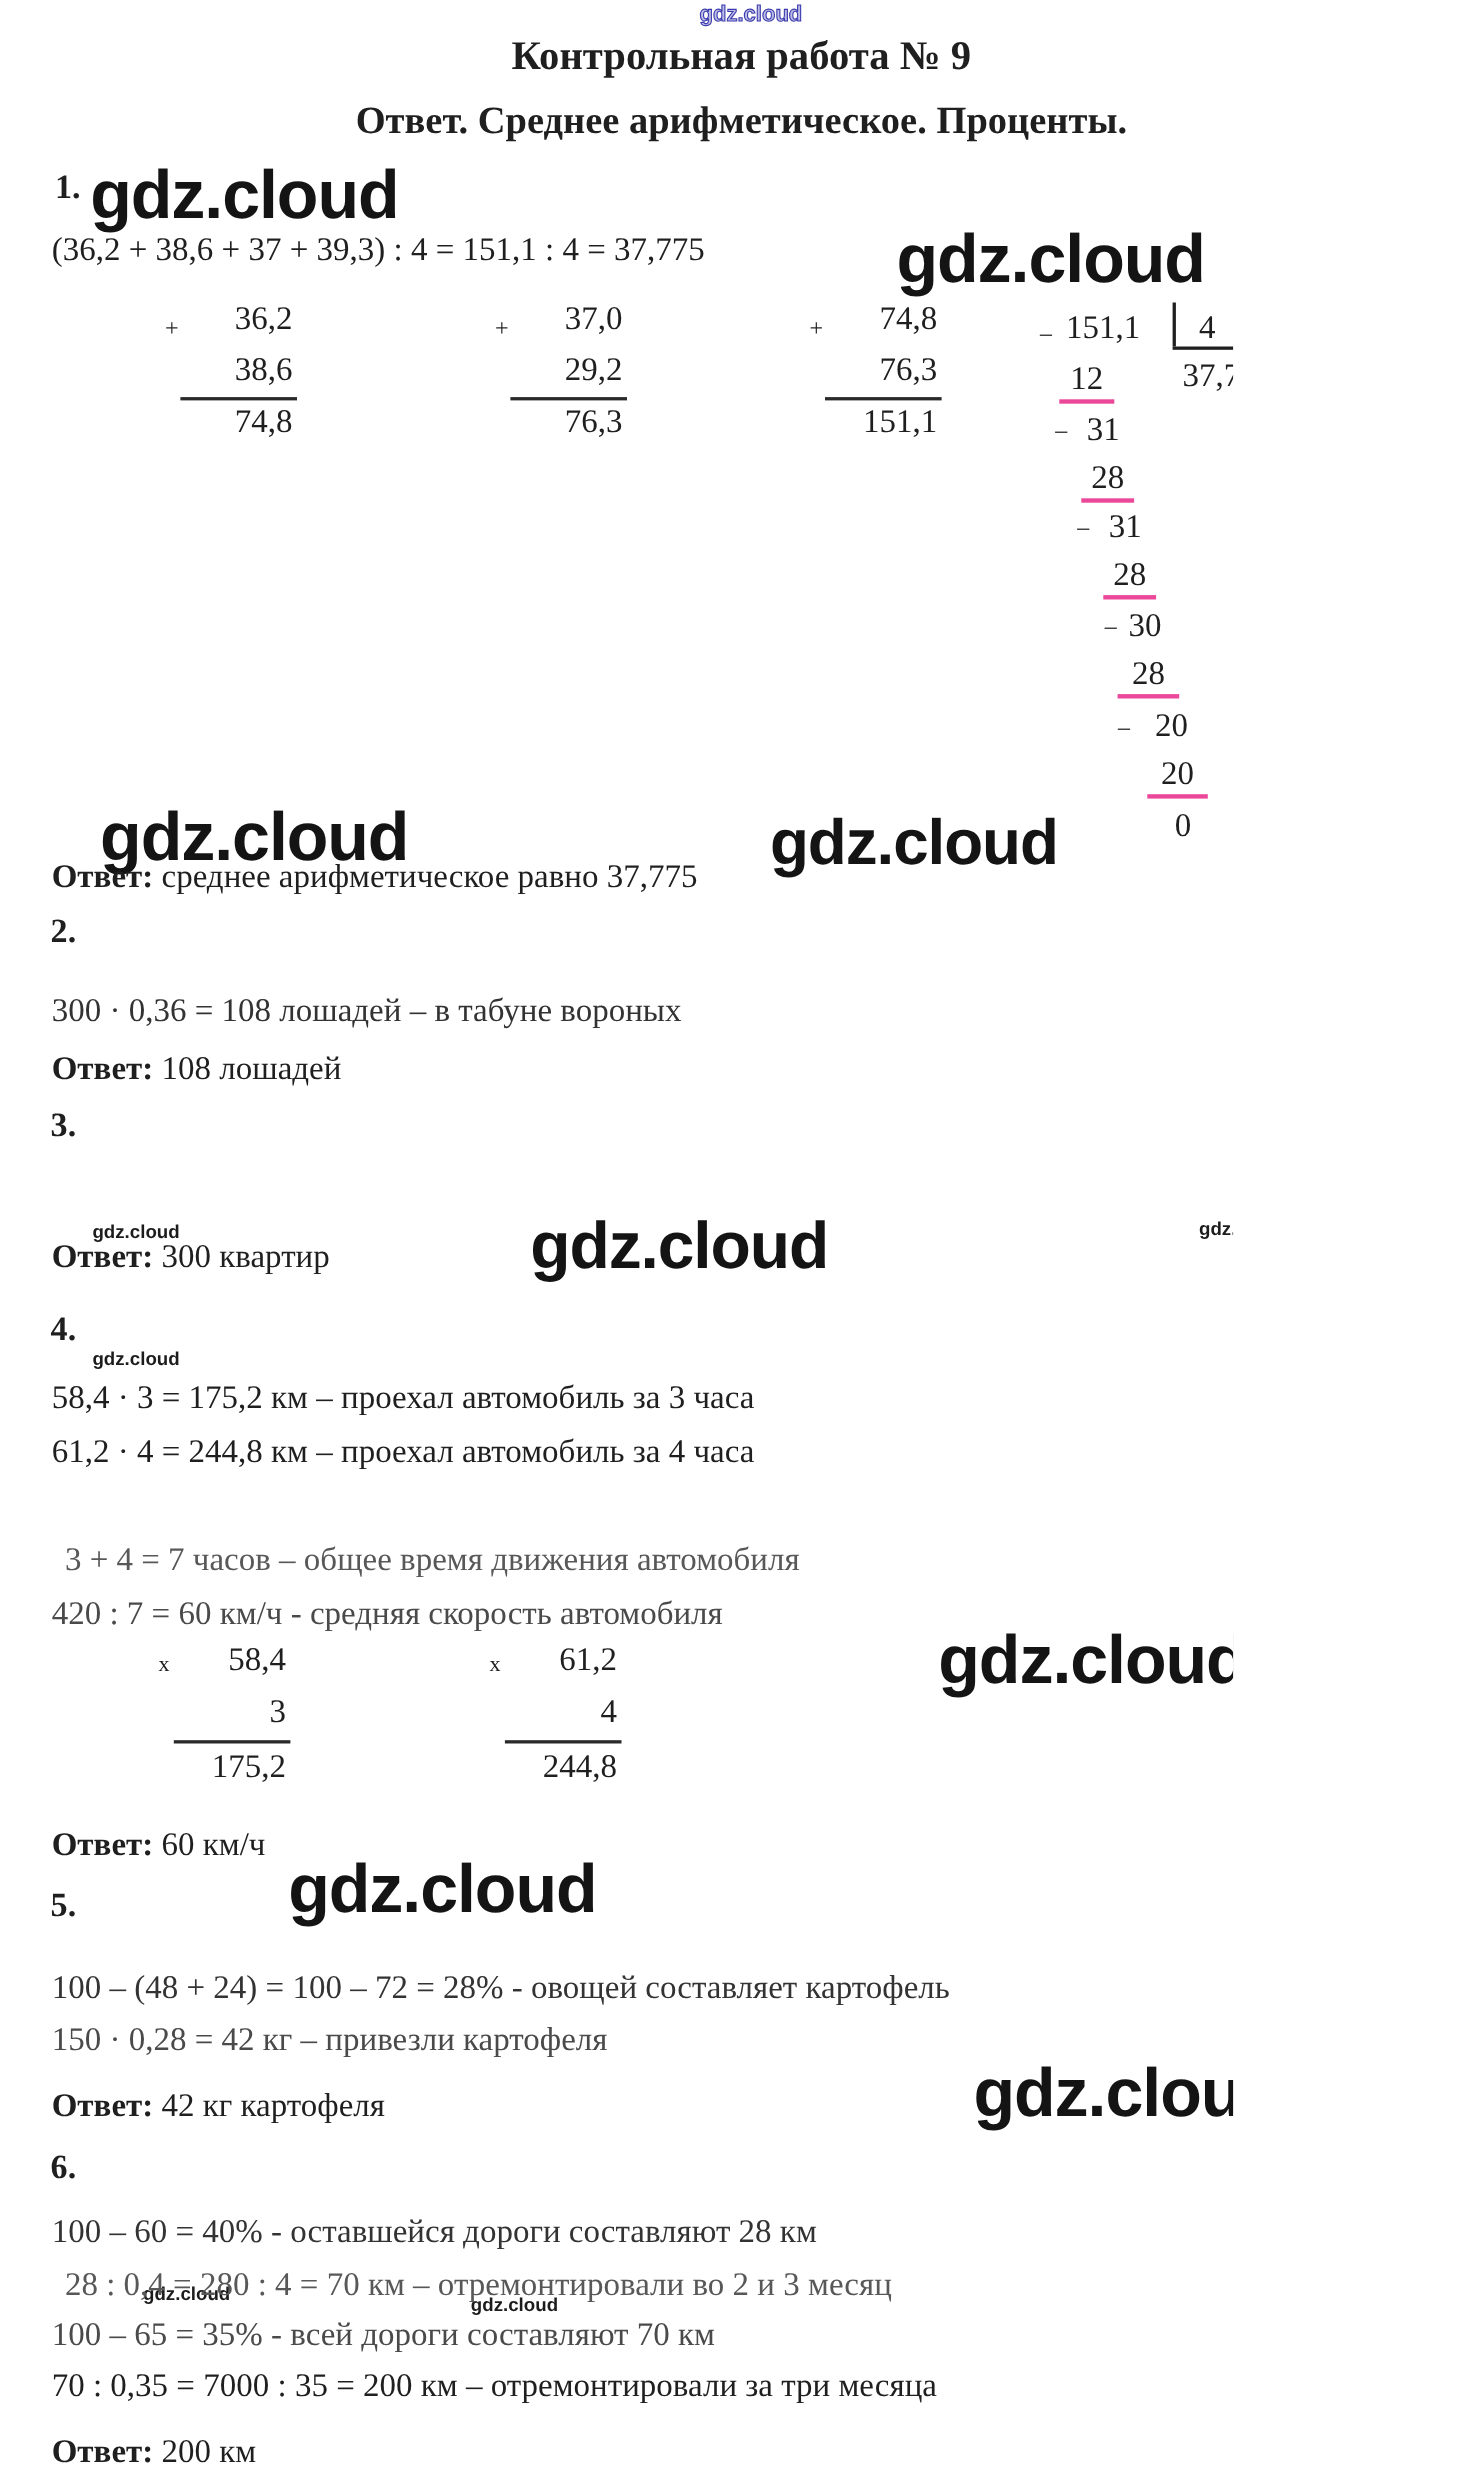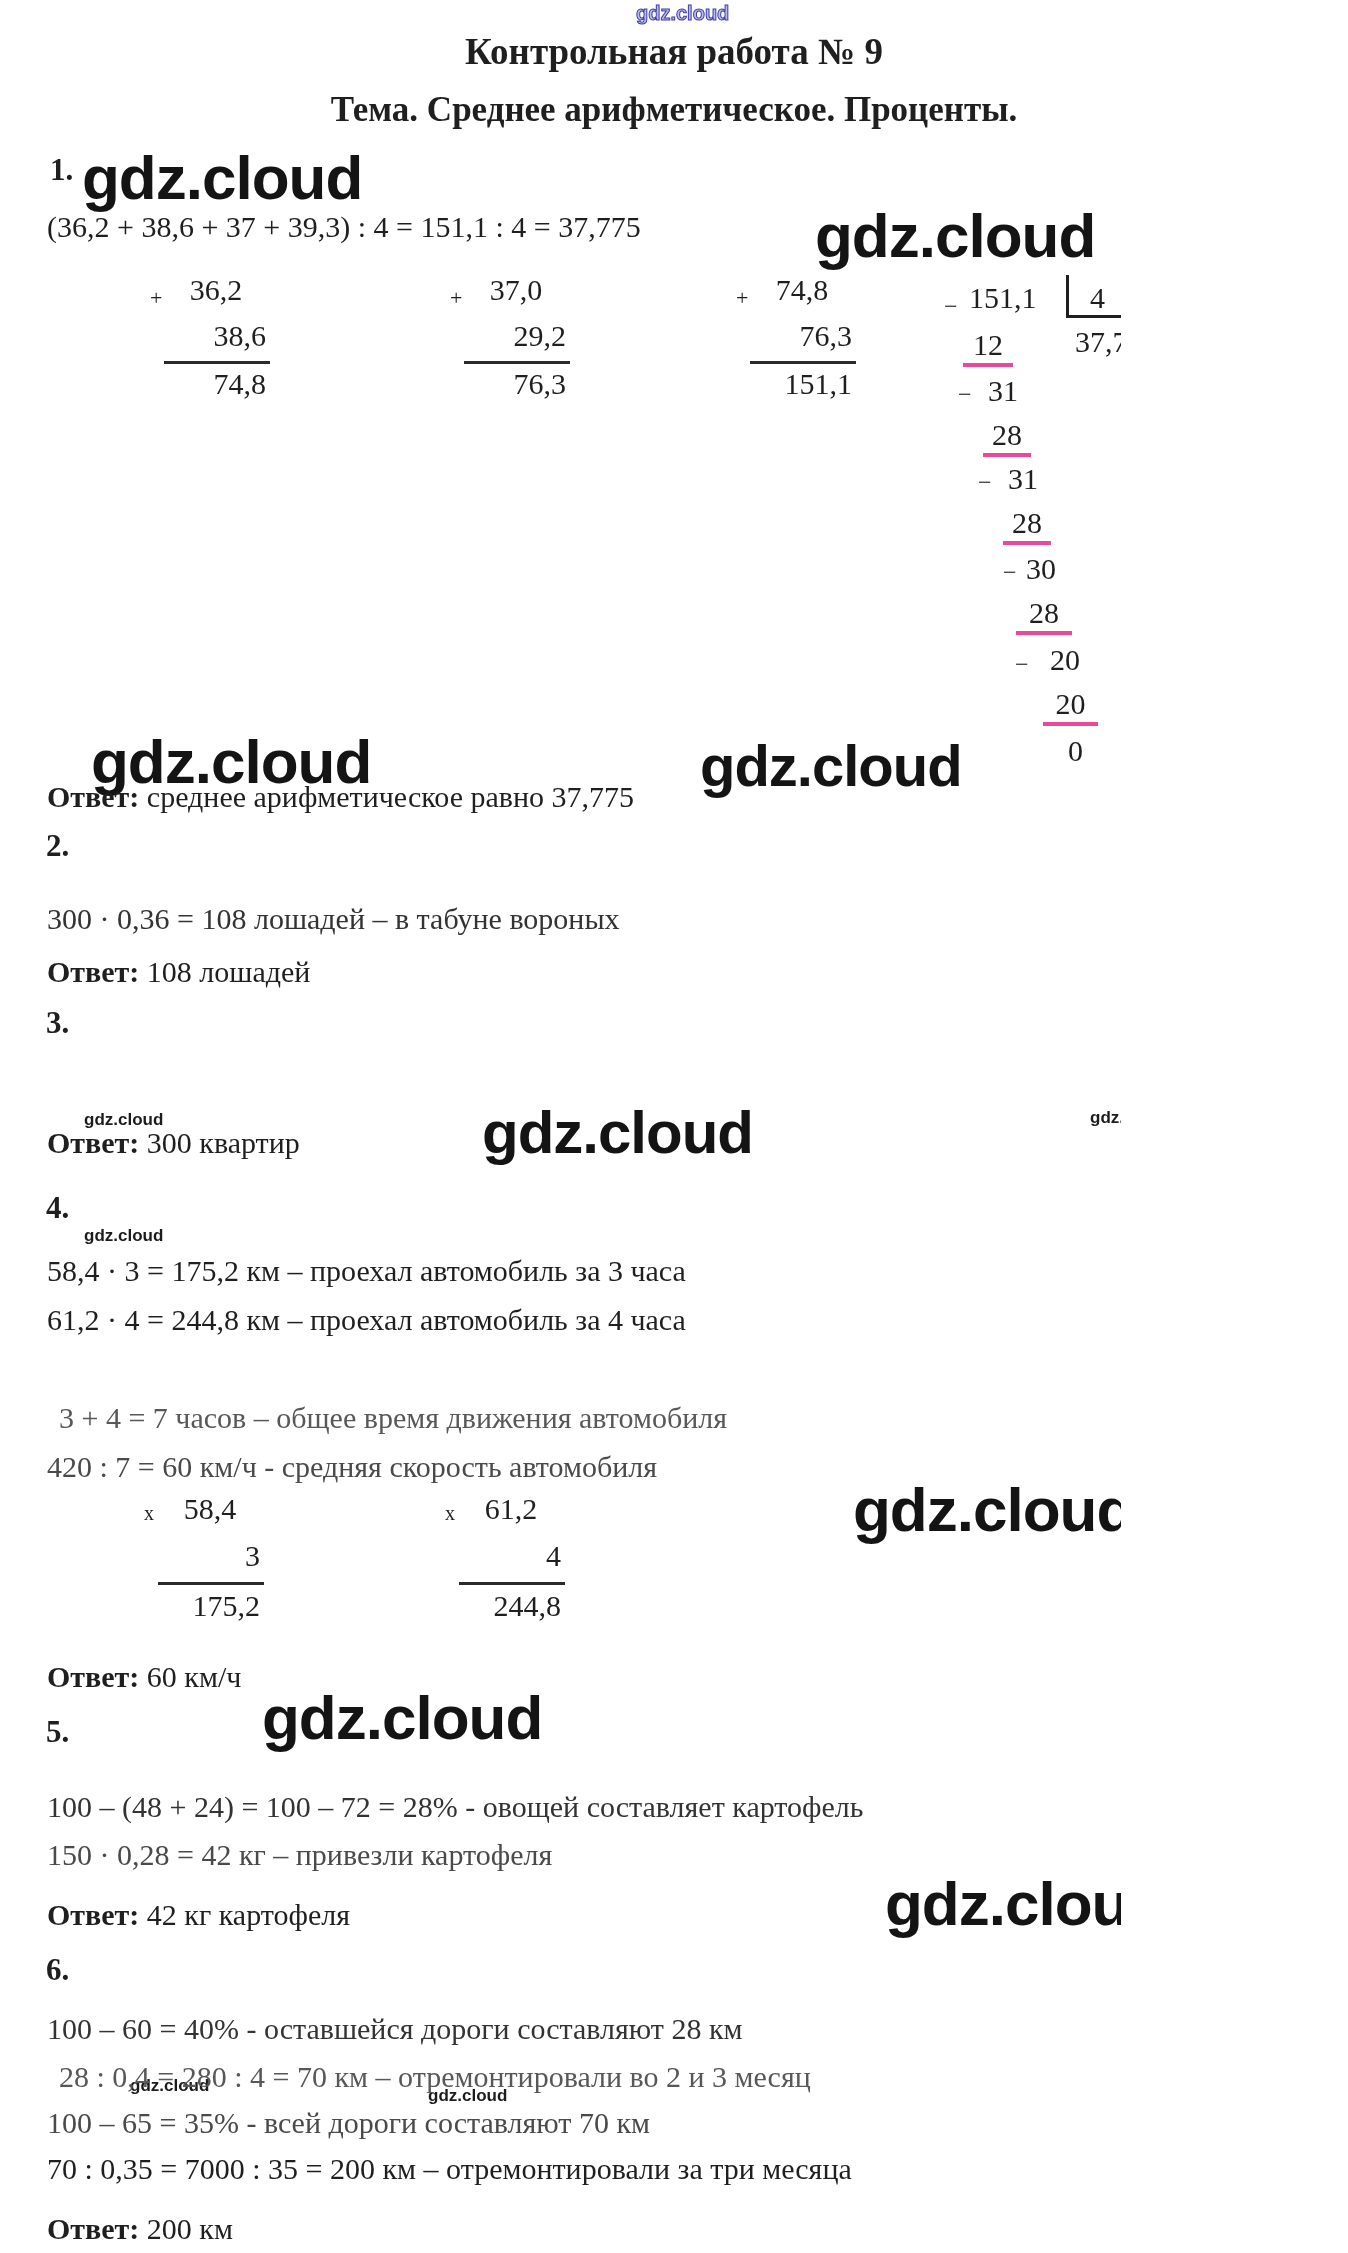--- a/index.html
+++ b/index.html
@@ -16,21 +16,21 @@
   .ans b{font-weight:bold;}
   .c1{color:#1f1f1f;} .c2{color:#333;} .c3{color:#4a4a4a;} .c4{color:#585858;margin-left:12px;}
   
   .wm{font-family:"Liberation Sans",sans-serif;font-weight:700;white-space:nowrap;}
   .wm-big{font-size:62px;letter-spacing:-1px;color:#141414;}
   .wm-small{font-size:17px;color:#1c1c1c;}
   .wm-outline{font-size:20px;color:rgba(60,60,180,0.35);-webkit-text-stroke:1px #3a3aae;}
   
   .add{position:absolute;width:120px;font-size:30px;}
   .add .op{position:absolute;left:0;top:12px;font-size:22px;}
-  .add .n1{position:absolute;right:4px;top:0;width:100px;text-align:center;}
+  .add .n1{position:absolute;right:4px;top:0;width:100px;text-align:right;}
   .add .n2{position:absolute;right:4px;top:46px;width:100px;text-align:right;}
   .add .rule{position:absolute;right:0;top:88px;width:106px;border-top:3px solid #2a2a2a;}
   .add .nr{position:absolute;right:4px;top:94px;width:110px;text-align:right;}
   .mul .rule{top:90px;} .mul .n2{top:47px;} .mul .nr{top:97px;}
   .mul .op{font-size:20px;top:10px;}
   
   .ldiv{position:absolute;left:940px;top:273px;width:230px;height:505px;font-size:30px;}
   .ldiv .minus{position:absolute;font-size:24px;color:#2a2a2a;}
   .ldiv .cell{position:absolute;white-space:nowrap;}
   .ldiv .und{border-bottom:4px solid #ec4899;text-align:center;padding-bottom:1px;}
@@ -51,21 +51,21 @@
   <div class="abs wm wm-big" style="left:853px;top:1474px;">gdz.cloud</div>
   <div class="abs wm wm-big" style="left:262px;top:1682px;">gdz.cloud</div>
   <div class="abs wm wm-big" style="left:885px;top:1868px;">gdz.cloud</div>
   <div class="abs wm wm-small" style="left:84px;top:1110px;">gdz.cloud</div>
   <div class="abs wm wm-small" style="left:1090px;top:1108px;">gdz.cloud</div>
   <div class="abs wm wm-small" style="left:84px;top:1226px;">gdz.cloud</div>
   <div class="abs wm wm-small" style="left:130px;top:2076px;">gdz.cloud</div>
   <div class="abs wm wm-small" style="left:428px;top:2086px;">gdz.cloud</div>
 
   <div class="abs title">Контрольная работа № 9</div>
-  <div class="abs subtitle">Тема. Среднее арифметическое. Проценты.</div>
+  <div class="abs subtitle">Ответ. Среднее арифметическое. Проценты.</div>
 
   <div class="abs plabel" style="left:50px;top:152px;">1.</div>
   <div class="abs line c1" style="left:47px;top:210px;">(36,2 + 38,6 + 37 + 39,3) : 4 = 151,1 : 4 = 37,775</div>
 
   <div class="add" style="left:150px;top:273px;">
     <span class="op">+</span>
     <span class="n1">36,2</span>
     <span class="n2">38,6</span>
     <div class="rule"></div>
     <span class="nr">74,8</span>

